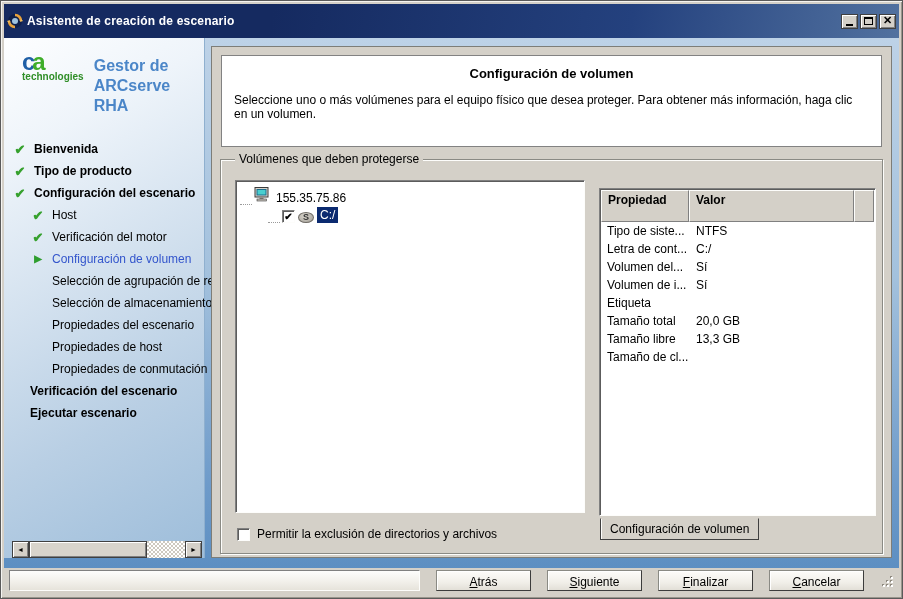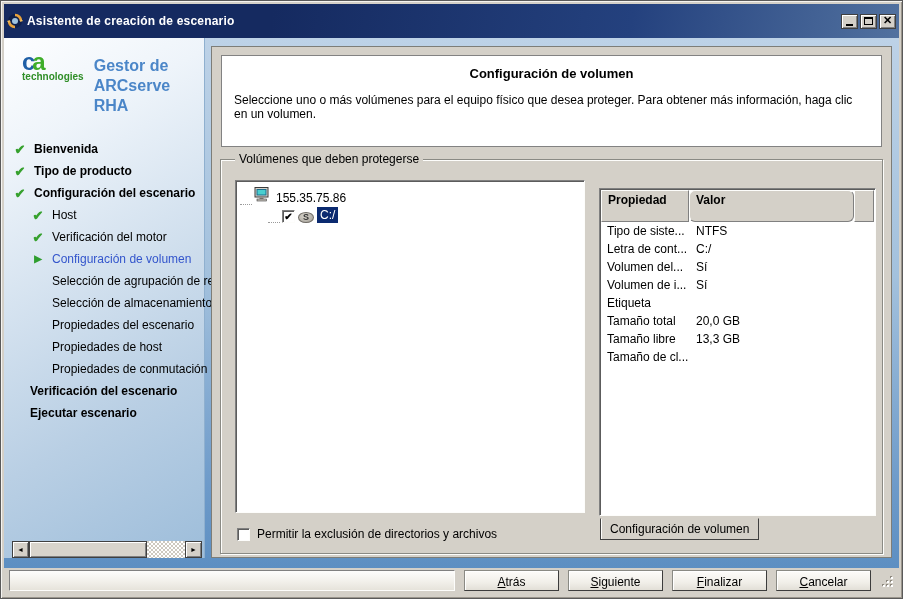--- a/index.html
+++ b/index.html
@@ -104,32 +104,32 @@
   .excl-row { position:absolute; left:16px; bottom:12px; display:flex; align-items:center; gap:7px; cursor:pointer; }
   .excl-box { width:13px; height:13px; background:#fff; border:1px solid;
     border-color:#808080 #fdfdfb #fdfdfb #808080; box-shadow: inset 1px 1px 0 #5c5c5c; }
 
   .prop-panel { position:absolute; left:378px; top:28px; width:277px; bottom:37px;
     padding:1px; overflow:hidden; }
   .prop-header { display:flex; height:32px; }
   .prop-hcell { background:#d4d0c8; border:1px solid; border-color:#fdfdfb #808080 #808080 #fdfdfb;
     font-weight:bold; padding:2px 6px; cursor:pointer; }
   .prop-hcell.c1 { width:88px; flex:0 0 88px; }
-  .prop-hcell.c2 { flex:1;border-radius:6px; }
+  .prop-hcell.c2 { flex:1; }
   .prop-hcell.c3 { width:20px; flex:0 0 20px; }
   .prop-row { display:flex; height:18px; align-items:center; }
   .prop-p { width:88px; flex:0 0 88px; padding-left:6px; white-space:nowrap; overflow:hidden; }
   .prop-v { flex:1; padding-left:7px; white-space:nowrap; overflow:hidden; }
 
   .prop-tab { position:absolute; left:379px; bottom:13px; height:22px; background:#d4d0c8;
     border:1px solid #404040; border-top:1px solid #d4d0c8; padding:3px 9px 0 9px;
     box-shadow: inset 1px 0 0 #fdfdfb; cursor:pointer; white-space:nowrap; }
 
   
-  .statusbar { flex:0 0 27px; display:flex; align-items:center; gap:9px;
+  .statusbar { flex:0 0 27px; display:flex; align-items:center; gap:16px;
     background:#d4d0c8; padding:0 6px 2px 5px; }
   .status-sunken { flex:1; height:21px;
     background: linear-gradient(180deg,#fdfdfc 0%, #f1efe9 60%, #e6e3db 100%);
     border:1px solid; border-color:#808080 #fdfdfb #fdfdfb #808080; }
   .btn { width:95px; height:21px; flex:0 0 95px;
     background: linear-gradient(180deg,#fdfcfa 0%, #f1efe9 60%, #e2dfd7 100%);
     border:1px solid; border-color:#8a8a84 #3c3c3c #3c3c3c #8a8a84;
     box-shadow: inset 1px 1px 0 #fff;
     font-size:12px; text-align:center; padding-top:2px; cursor:pointer; }
   .mn { text-decoration:underline; }

